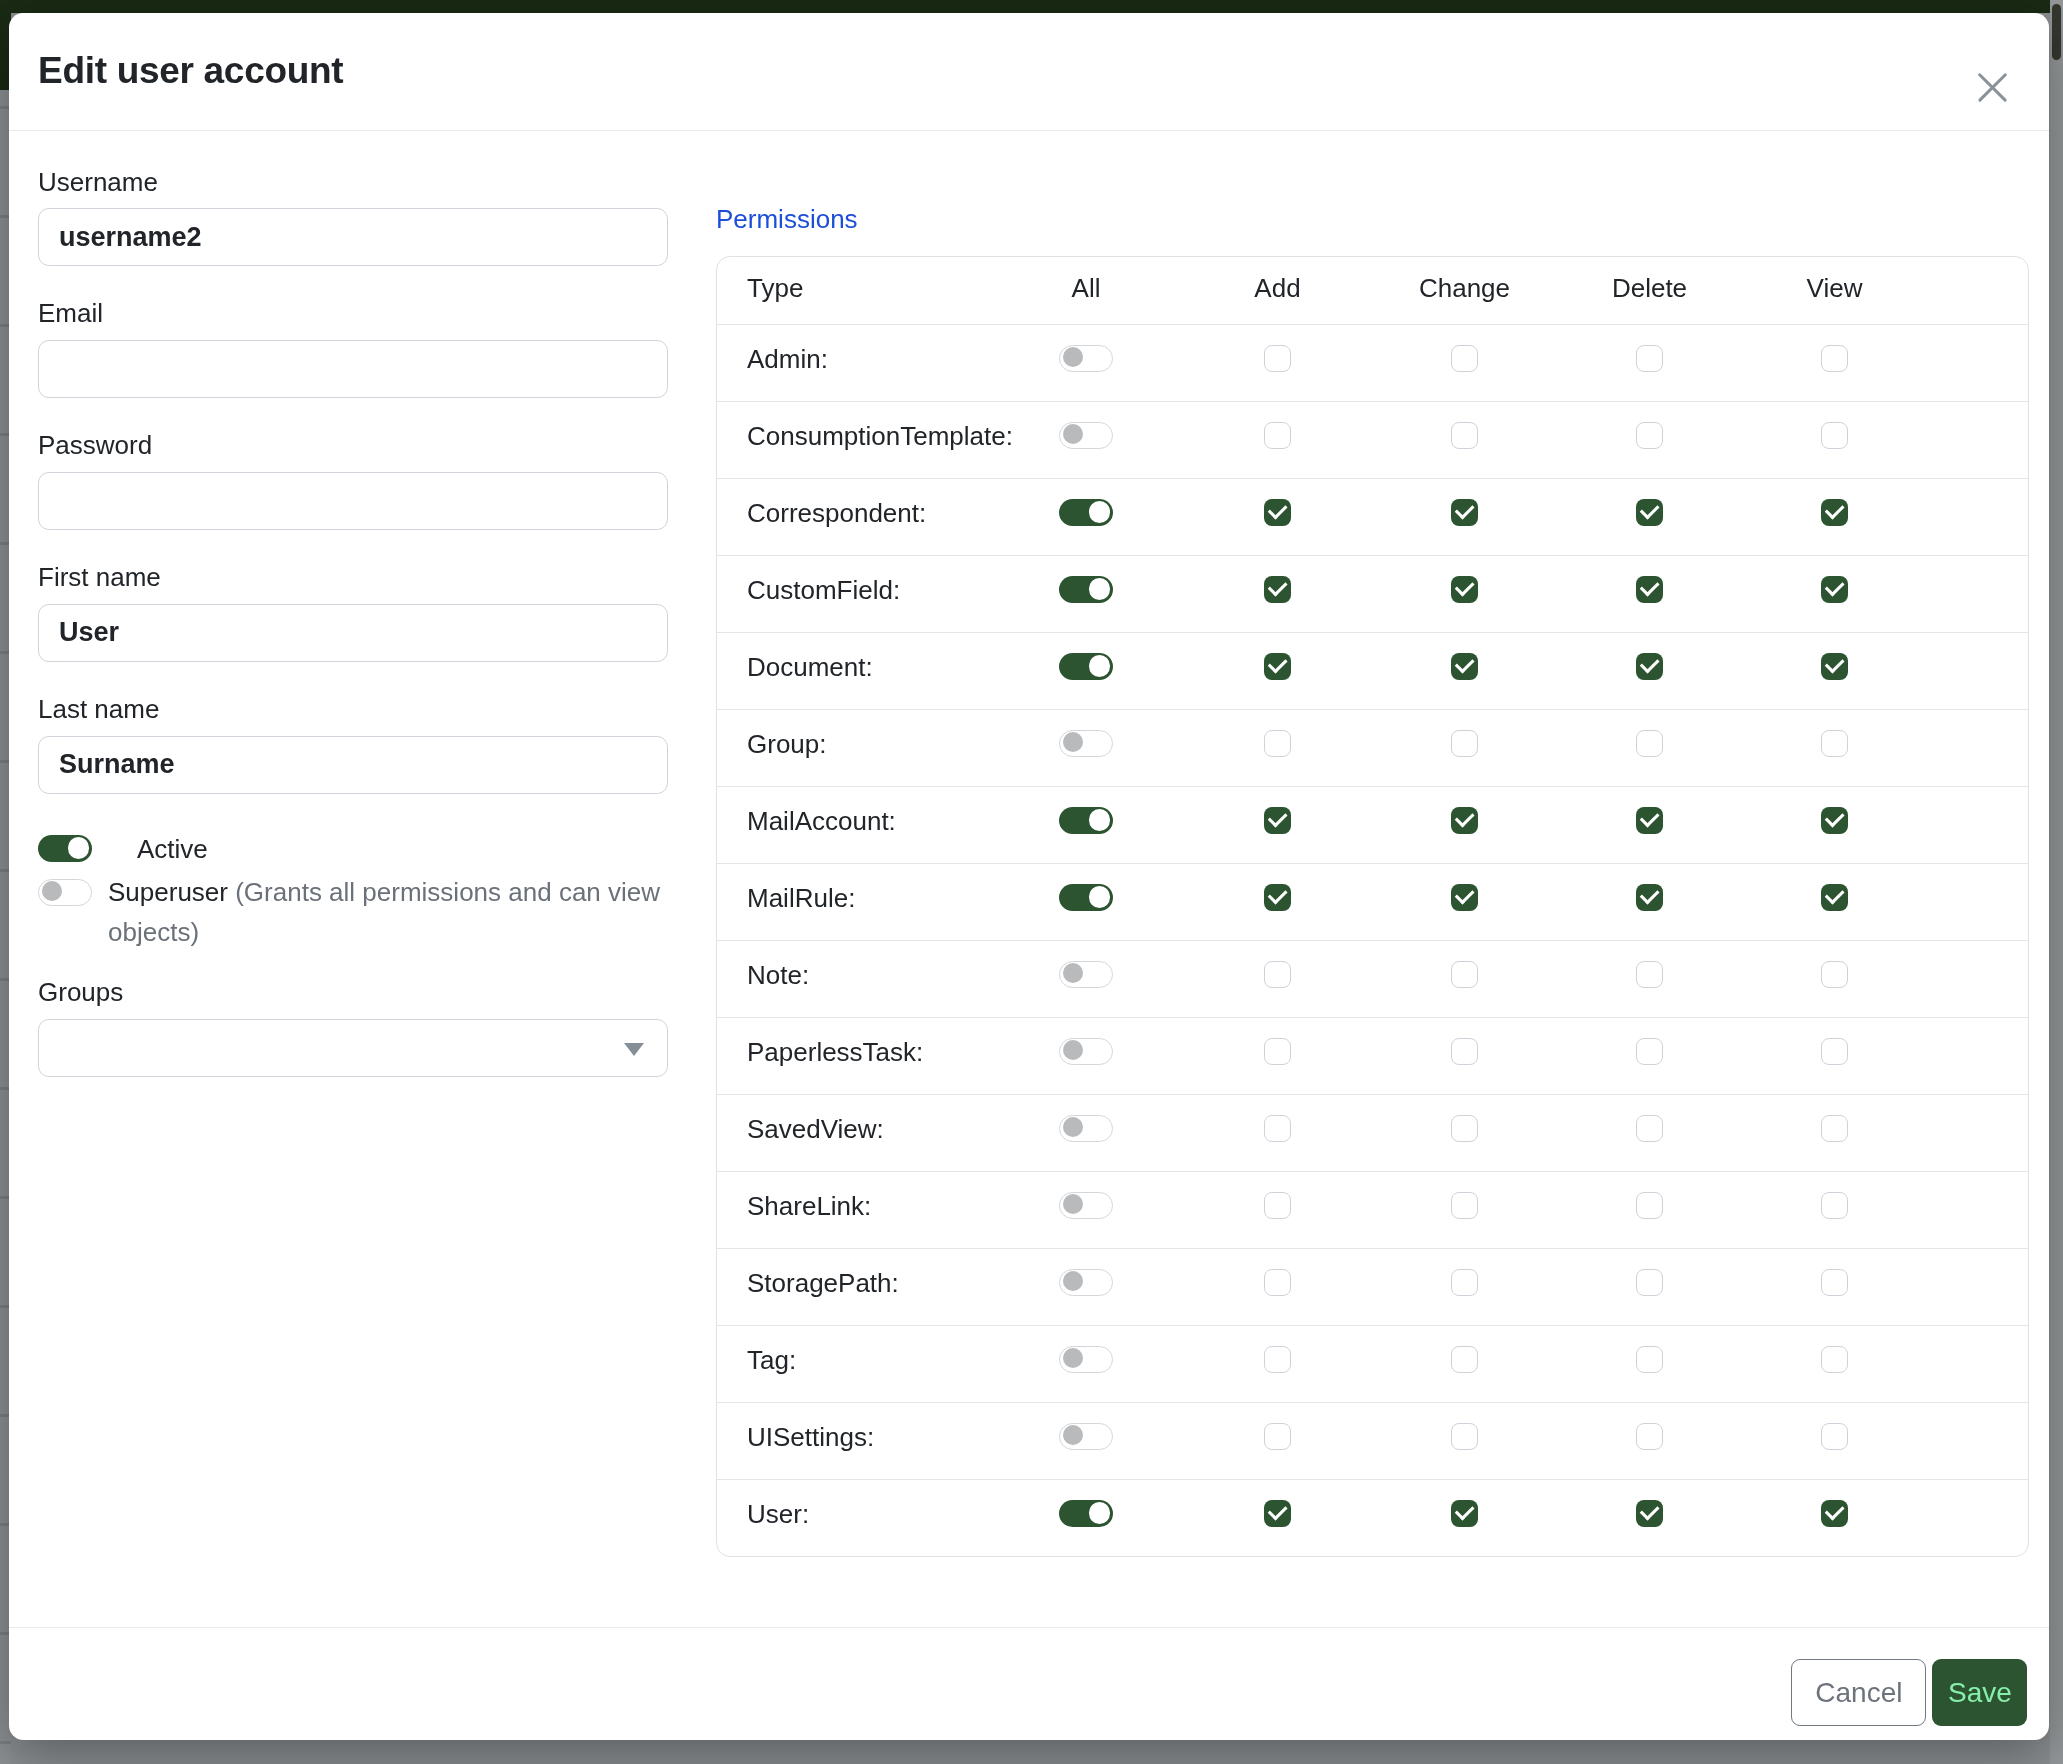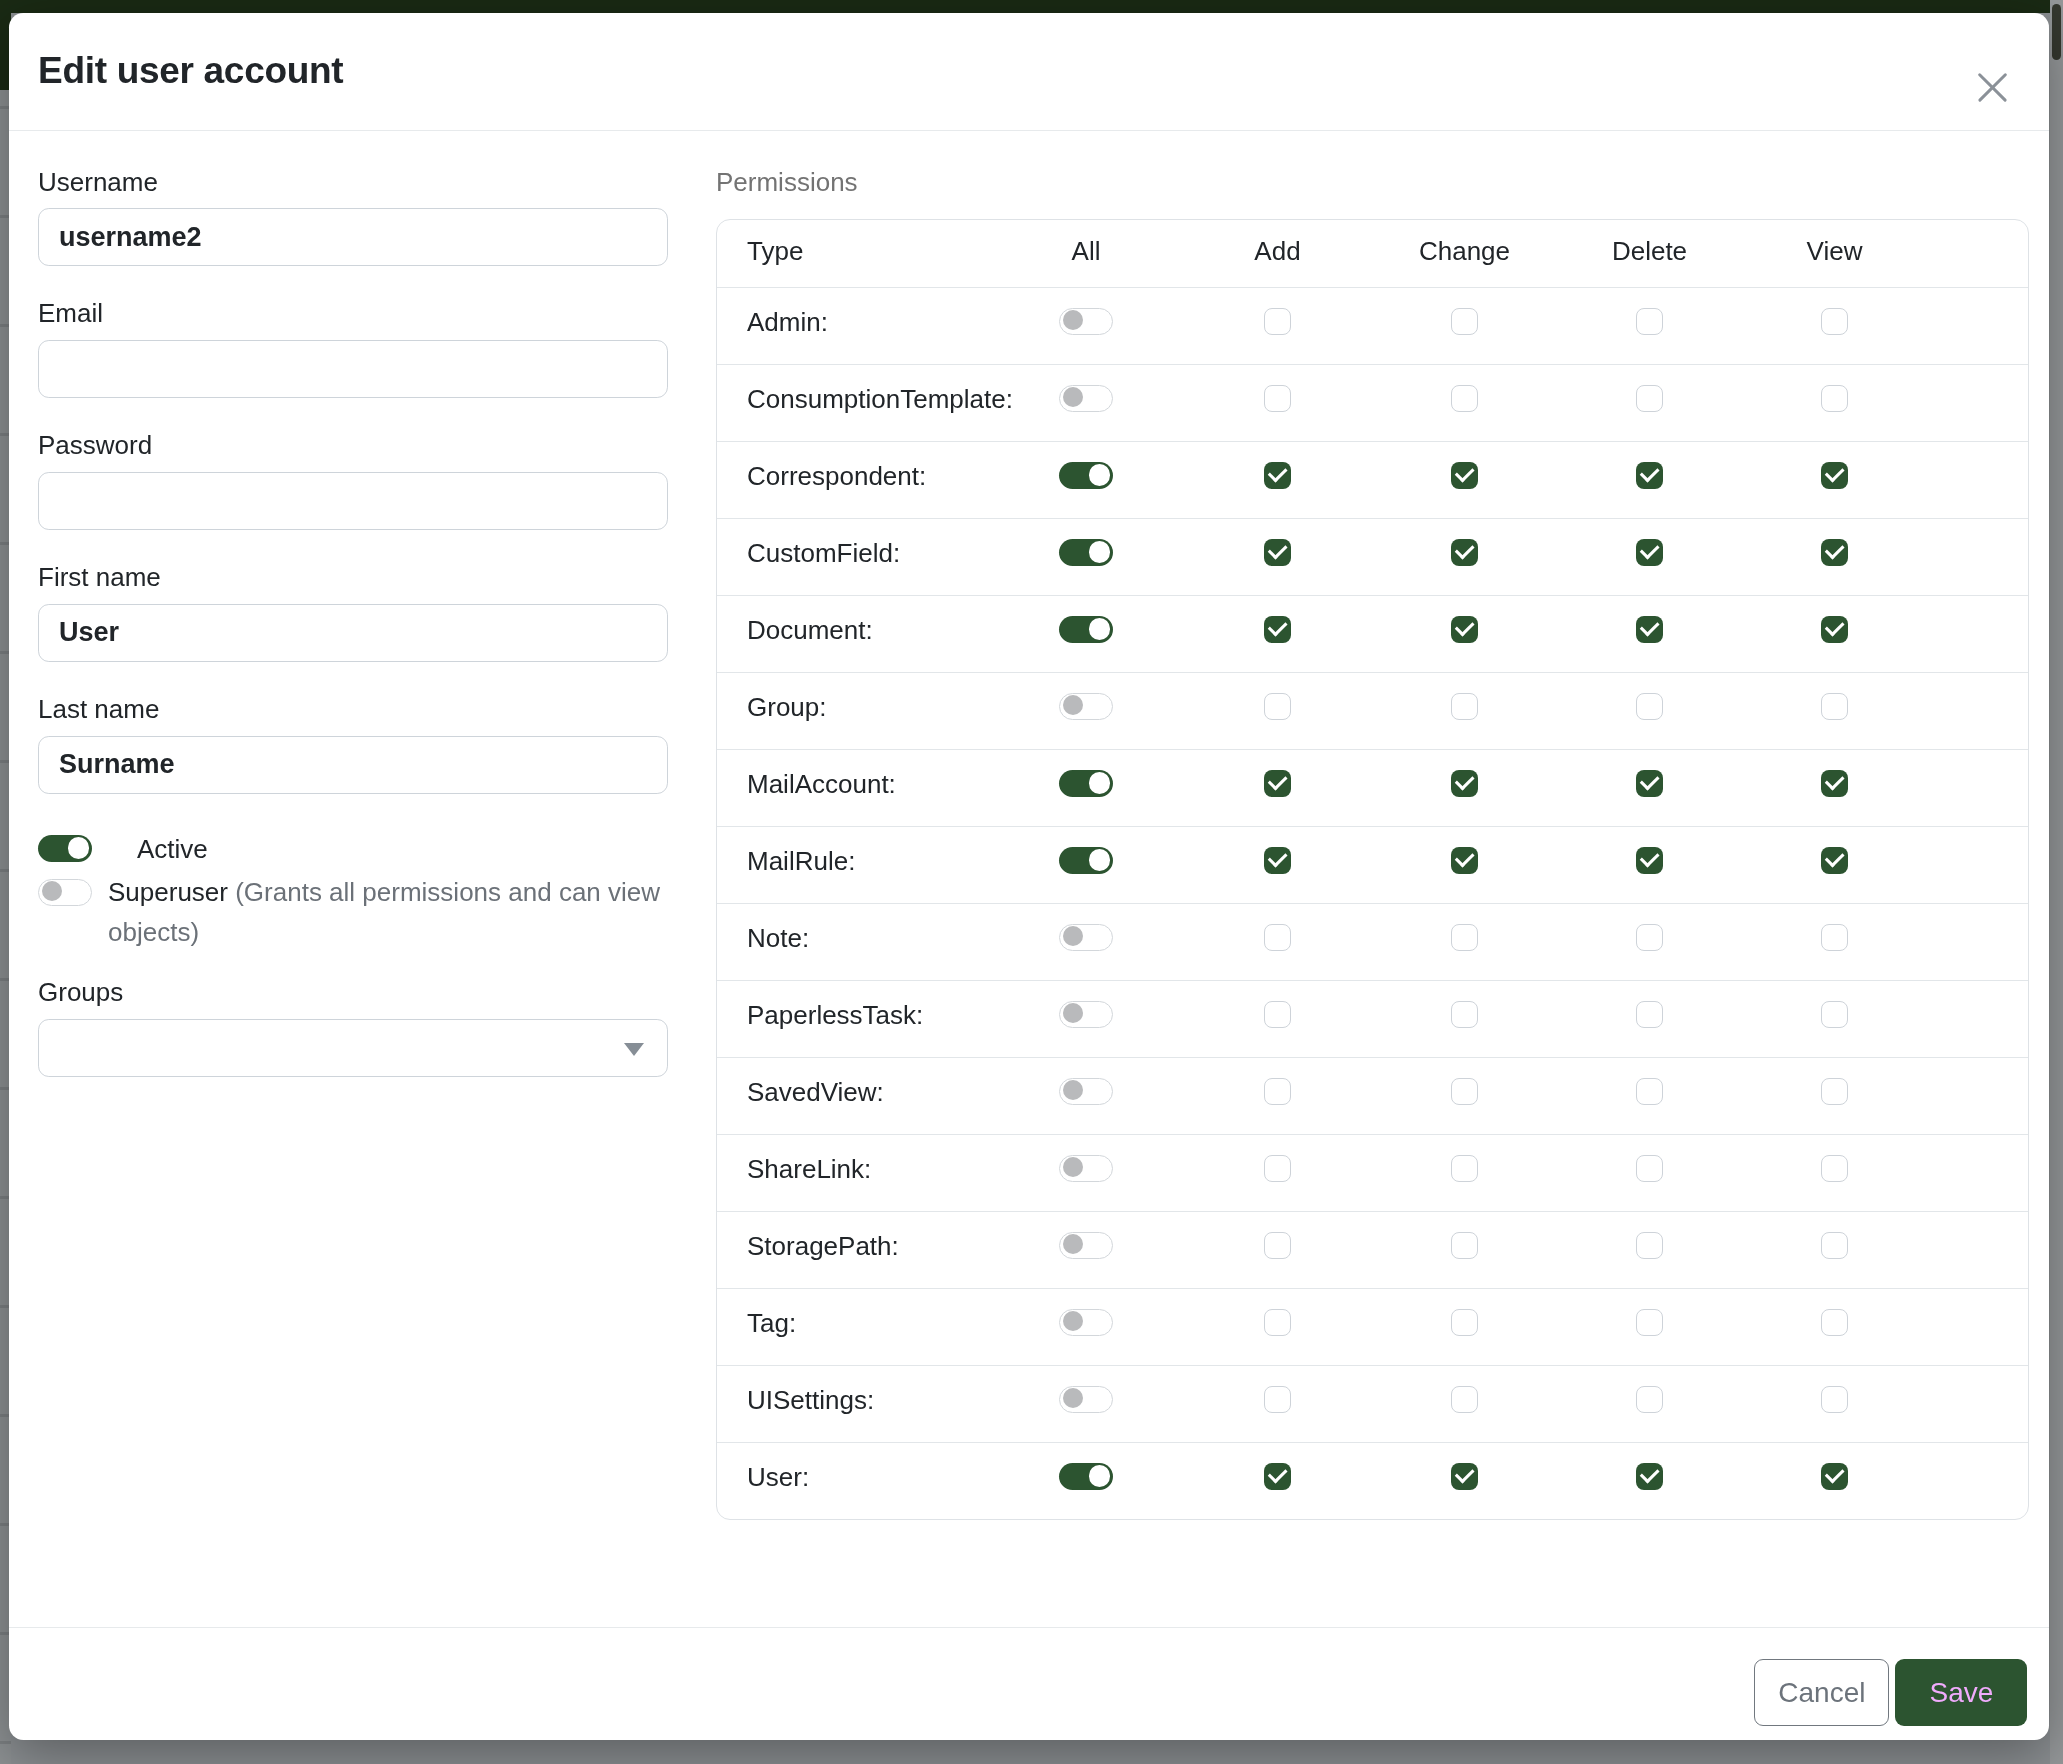--- a/index.html
+++ b/index.html
@@ -75,21 +75,21 @@
   }
   .caret-icon {
     position:absolute; right:23.4px; top:22.5px; width:0; height:0;
     border-left:10.8px solid transparent; border-right:10.8px solid transparent;
     border-top:13.5px solid #868e96;
   }
   .groups-group { margin-top:12px; }
 
   
   .perm-col { flex:1; margin-left:48px; }
-  .perm-title { font-size:26px; line-height:31px; margin-bottom:21px; color:#737373; }
+  .perm-title { font-size:26px; line-height:31px; margin-bottom:21px; color:#1d4ed8;margin-top:37px; }
   .perm-table { border:1.8px solid #dee2e6; border-radius:14px; background:#fff; overflow:hidden; }
   .perm-row {
     display:grid; grid-template-columns:272px 194px 189px 185px 185px 185px 1fr;
     align-items:start; height:77px; padding-top:20px; border-top:1.8px solid #e2e6e9;
   }
   .perm-row.header-row { height:67px; padding-top:17px; border-top:none; }
   .cell-type { padding-left:30px; font-size:26px; line-height:28px; color:#212529; }
   .cell-center { justify-self:center; }
   .header-label { font-size:26px; line-height:28px; color:#212529; }
   .checkbox { width:27px; height:27px; border-radius:8px; position:relative; cursor:pointer; }
@@ -104,21 +104,21 @@
   .modal-footer {
     flex:none; height:113px; border-top:1.8px solid #e7eaec;
     display:flex; align-items:flex-end; justify-content:flex-end;
     padding:0 21.6px 13.5px 0; gap:6px;
   }
   .btn {
     height:67px; border-radius:9px; font-size:28px; font-family:inherit;
     display:flex; align-items:center; justify-content:center; cursor:pointer;
   }
   .btn-cancel { width:135px; background:#fff; border:1.8px solid #71787f; color:#6c737b; }
-  .btn-save { width:132px; background:#2c5430; border:none; color:#f0abfc; }
+  .btn-save { width:95px; background:#2c5430; border:none; color:#86efac; }
 </style>
 </head>
 <body>
 
 <div class="backdrop-left"></div>
 <div class="top-bar"></div>
 <div class="left-green"></div>
 <div class="scrollbar-track">
   <div class="scrollbar-thumb"></div>
 </div>

